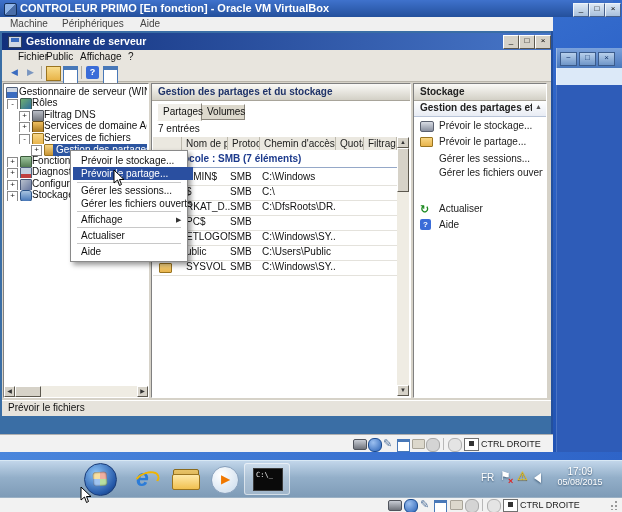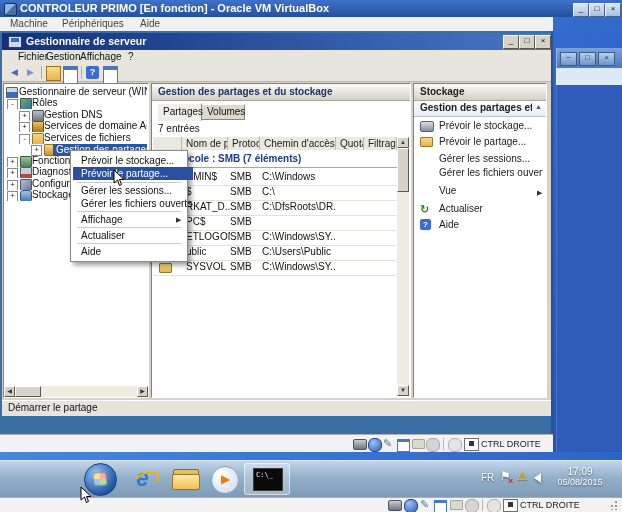--- a/index.html
+++ b/index.html
@@ -81,21 +81,21 @@
           <i style="display:block;width:8px;height:4px;margin:1px auto;background:#3a6cc0;"></i>
         </span>
       <span class="a nowrap" style="left:24px;top:2px;width:300px;font-size:10.5px;font-weight:bold;color:#fff;">Gestionnaire de serveur</span>
       <span class="a capbtn" style="left:501px;top:2px;">_</span>
       <span class="a capbtn" style="left:517px;top:2px;">□</span>
       <span class="a capbtn" style="left:533px;top:2px;">×</span>
     </div>
 
     <div class="a" style="left:0;top:17px;width:549px;height:14px;background:#e8e5de;">
       <span class="a t10 nowrap" style="left:16px;top:1px;">Fichier</span>
-      <span class="a t10 nowrap" style="left:44px;top:1px;">Gestion</span>
+      <span class="a t10 nowrap" style="left:44px;top:1px;">Public</span>
       <span class="a t10 nowrap" style="left:78px;top:1px;">Affichage</span>
       <span class="a t10 nowrap" style="left:126px;top:1px;">?</span>
     </div>
 
     <div class="a" style="left:0;top:31px;width:549px;height:17px;background:#e8e5de;border-bottom:1px solid #b8b4aa;">
       <span class="a toolico" style="left:6px;top:2px;color:#3a6cc0;">◀</span>
       <span class="a toolico" style="left:22px;top:2px;color:#7a96c0;">▶</span>
       <span class="a" style="left:39px;top:2px;width:1px;height:13px;background:#b0aca0;"></span>
       <span class="a toolico" style="left:44px;top:2px;background:linear-gradient(#f8dc8c,#e8b448);border:1px solid #9a7420;"></span>
       <span class="a toolico" style="left:61px;top:2px;background:#fff;border:1px solid #4878b8;border-top:4px solid #4878b8;"></span>
@@ -112,21 +112,21 @@
     <span class="a t10" style="left:15px;top:-1px;width:128px;">Gestionnaire de serveur (WIN-JFY7</span>
   </div>
   <div class="a nowrap" style="left:4px;top:98px;width:143px;height:11px;">
     <span class="a expbox" style="left:3px;top:1px;">-</span>
     <span class="a ticon" style="left:16px;top:0;background:linear-gradient(135deg,#6fae6f,#2d6e9e);border:1px solid #3c5c50;"></span>
     <span class="a t10" style="left:28px;top:-1px;width:114px;">Rôles</span>
   </div>
   <div class="a nowrap" style="left:4px;top:110px;width:143px;height:11px;">
     <span class="a expbox" style="left:15px;top:1px;">+</span>
     <span class="a ticon" style="left:28px;top:0;background:linear-gradient(#b8bcc4,#70747c);border:1px solid #50545c;"></span>
-    <span class="a t10" style="left:40px;top:-1px;width:102px;">Gestion DNS</span>
+    <span class="a t10" style="left:40px;top:-1px;width:102px;">Filtrag DNS</span>
   </div>
   <div class="a nowrap" style="left:4px;top:121px;width:143px;height:11px;">
     <span class="a expbox" style="left:15px;top:1px;">+</span>
     <span class="a ticon" style="left:28px;top:0;background:linear-gradient(#f0c060,#a87820);border:1px solid #6a4c14;"></span>
     <span class="a t10" style="left:40px;top:-1px;width:102px;">Services de domaine Active</span>
   </div>
   <div class="a nowrap" style="left:4px;top:133px;width:143px;height:11px;">
     <span class="a expbox" style="left:15px;top:1px;">-</span>
     <span class="a ticon" style="left:28px;top:0;background:linear-gradient(#f8d684,#e8b44c);border:1px solid #9a7420;"></span>
     <span class="a t10" style="left:40px;top:-1px;width:102px;">Services de fichiers</span>
@@ -254,35 +254,31 @@
   <div class="aitem" style="top:135px;">
     <span class="a fold" style="left:5px;top:2px;"></span>
     <span class="a nowrap" style="left:24px;top:0;width:104px;">Prévoir le partage...</span>
   </div>
   <div class="aitem" style="top:152px;">
     <span class="a nowrap" style="left:24px;top:0;width:104px;">Gérer les sessions...</span>
   </div>
   <div class="aitem" style="top:166px;">
     <span class="a nowrap" style="left:24px;top:0;width:104px;">Gérer les fichiers ouverts...</span>
   </div>
-  <div class="aitem" style="top:184px;">
-    <span class="a nowrap" style="left:24px;top:0;width:96px;">Vue</span>
-    <span class="a" style="left:122px;top:2px;font-size:7px;color:#333;">▶</span>
-  </div>
   <div class="aitem" style="top:202px;">
     <span class="a" style="left:5px;top:0;width:12px;height:12px;color:#18881c;font-size:11px;font-weight:bold;">↻</span>
     <span class="a nowrap" style="left:24px;top:0;width:104px;">Actualiser</span>
   </div>
   <div class="aitem" style="top:218px;">
     <span class="a" style="left:5px;top:1px;width:11px;height:11px;background:#3a6cd8;color:#fff;font-size:8px;font-weight:bold;text-align:center;line-height:11px;border-radius:2px;">?</span>
     <span class="a nowrap" style="left:24px;top:0;width:104px;">Aide</span>
   </div>
 
   <div class="a" style="left:2px;top:400px;width:549px;height:15px;background:#e6e3dc;border-top:1px solid #fff;">
-    <span class="a t10 nowrap" style="left:6px;top:1px;width:400px;">Démarrer le partage</span>
+    <span class="a t10 nowrap" style="left:6px;top:1px;width:400px;">Prévoir le fichiers</span>
   </div>
 
   <div class="a" style="left:2px;top:415px;width:549px;height:19px;background:#d6d2c8;border-top:1px solid #fff;margin-top:48px;">
     <div class="a raised" style="left:3px;top:2px;width:60px;height:14px;box-sizing:border-box;">
       <span class="a" style="left:3px;top:2px;width:8px;height:8px;background:conic-gradient(#e34234 0 25%,#70b84a 0 50%,#2f6fd0 0 75%,#f0c020 0);border-radius:1px;"></span>
       <span class="a nowrap" style="left:14px;top:0;width:44px;font-size:10px;font-weight:bold;color:#111;">Démarrer</span>
     </div>
     <span class="a" style="left:67px;top:2px;width:2px;height:14px;border-left:1px solid #8a867c;border-right:1px solid #fff;"></span>
     <span class="a" style="left:73px;top:3px;width:12px;height:10px;background:#2c6cc8;border:1px solid #14325e;"></span>
     <span class="a" style="left:89px;top:3px;width:12px;height:10px;background:linear-gradient(#cfd8e4 45%,#3a6cc0 45%);border:1px solid #50607c;"></span>

